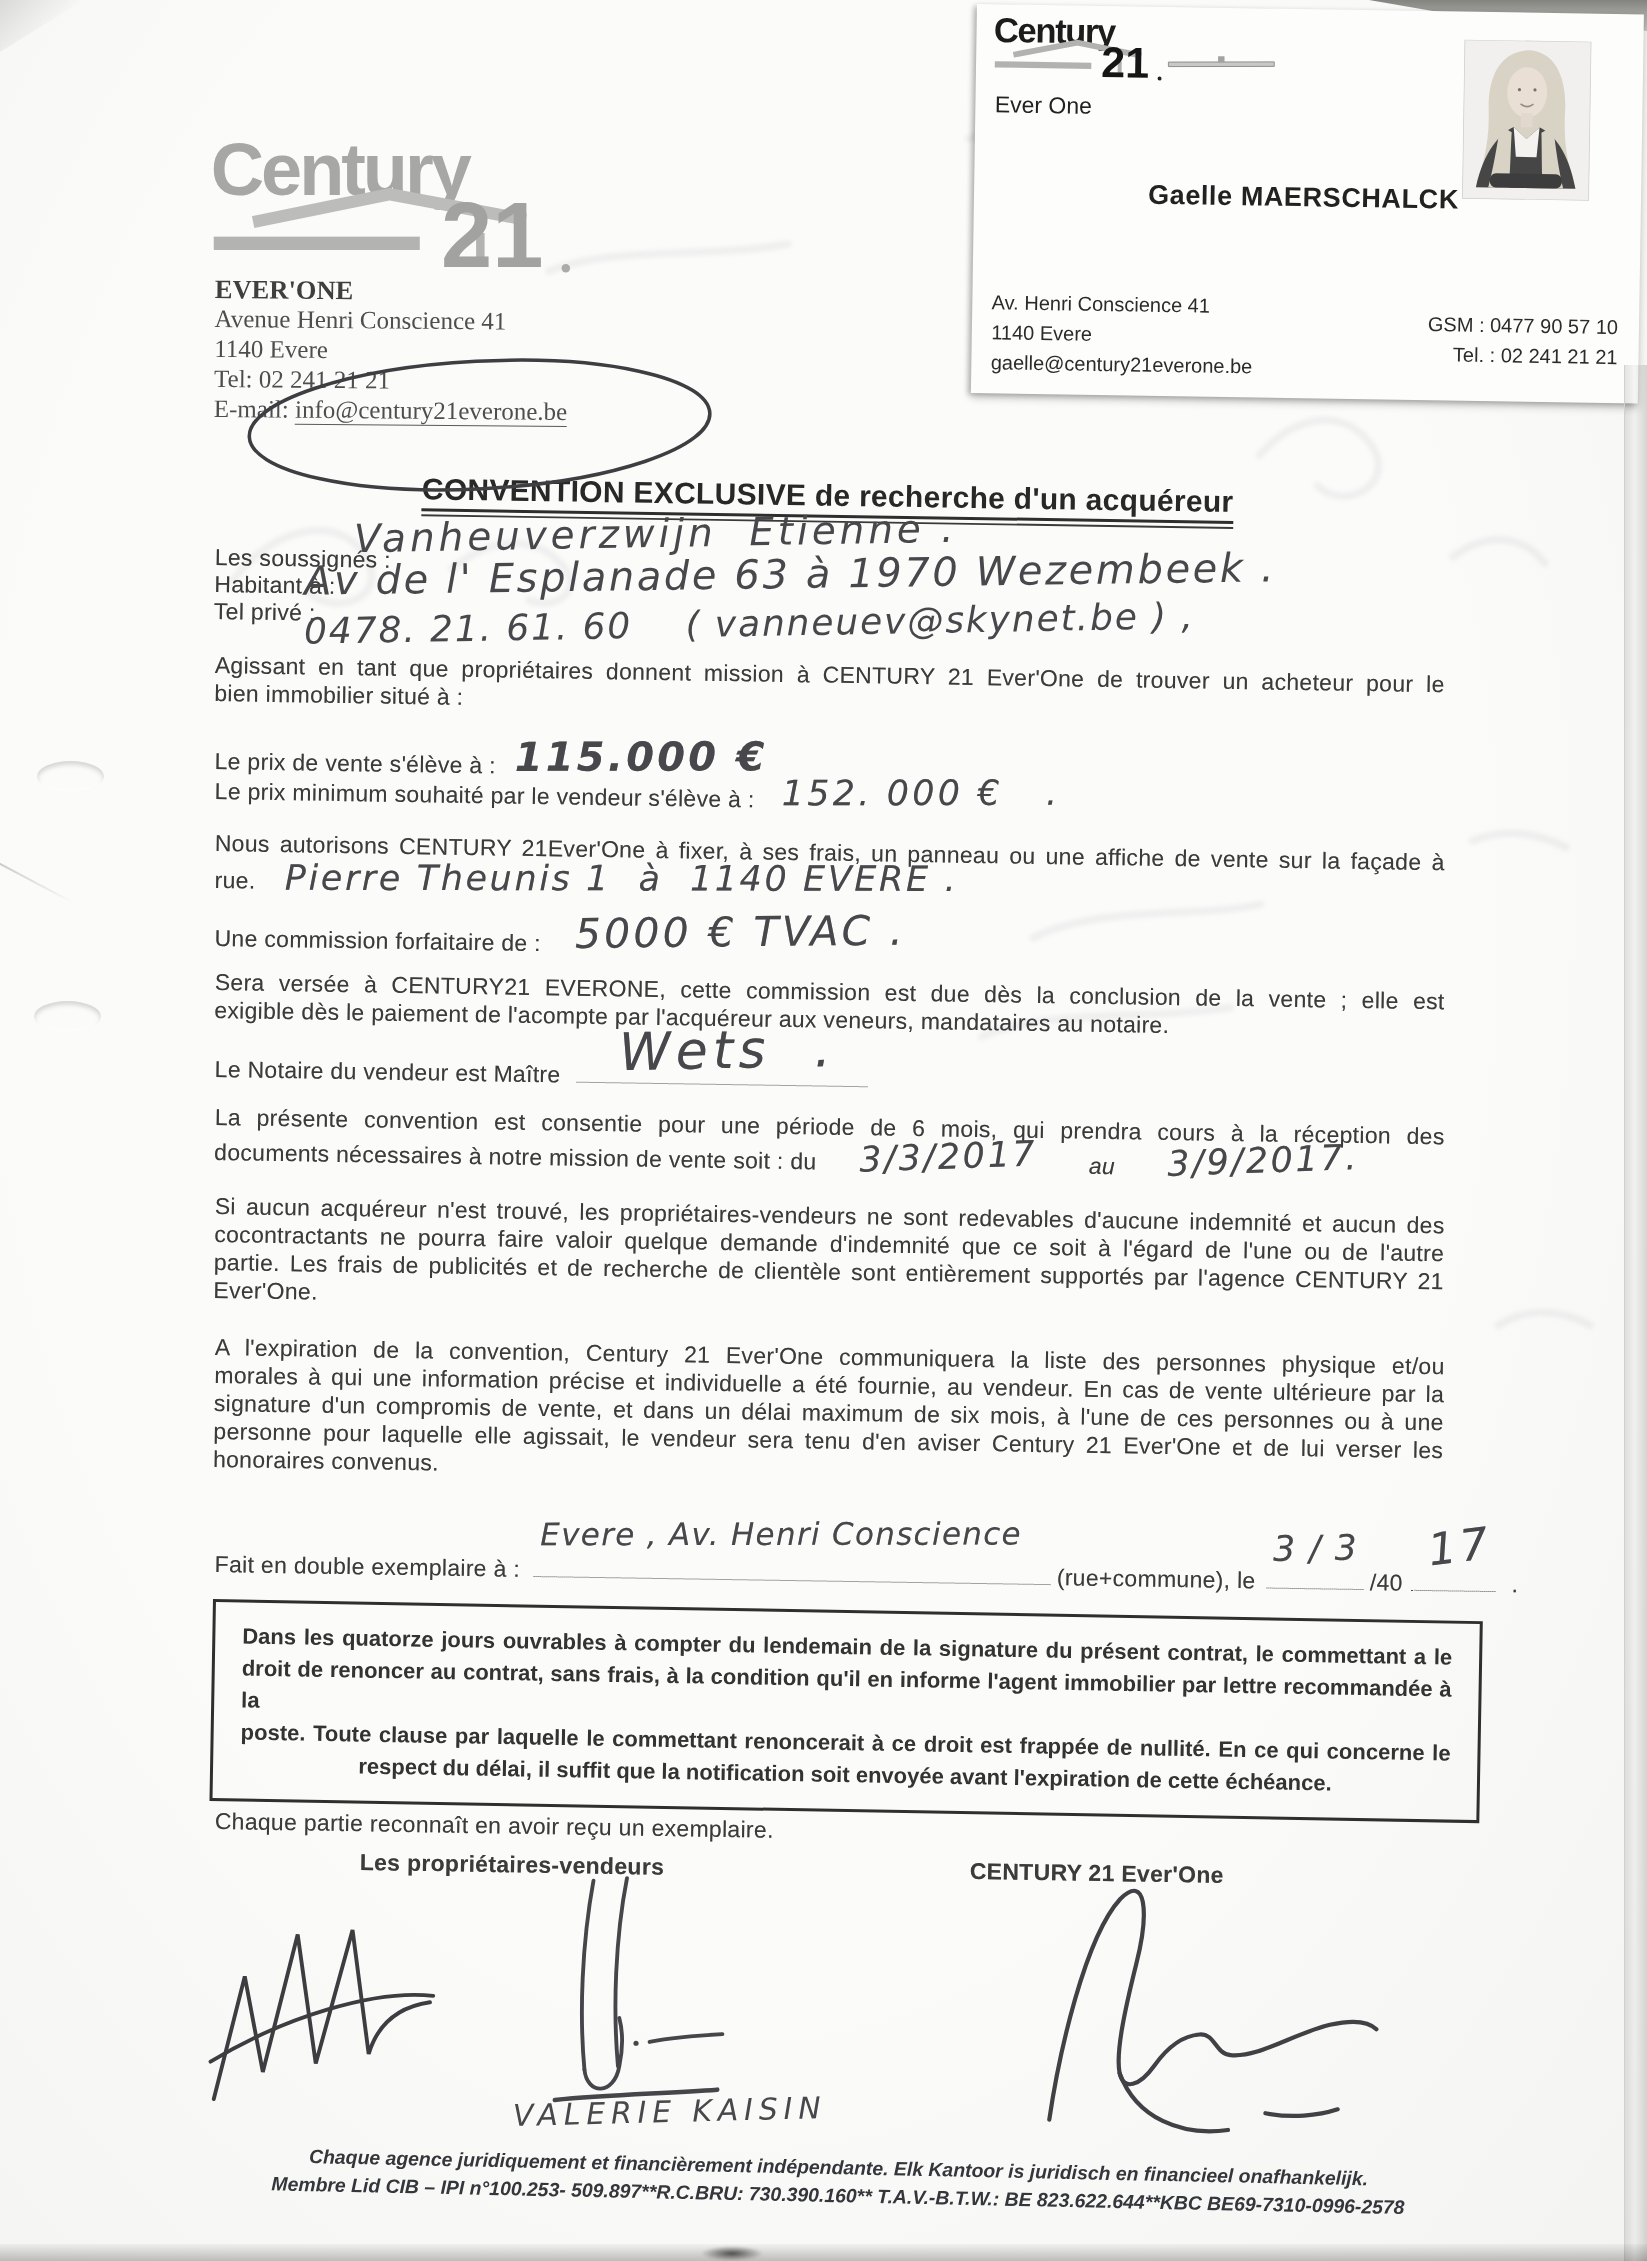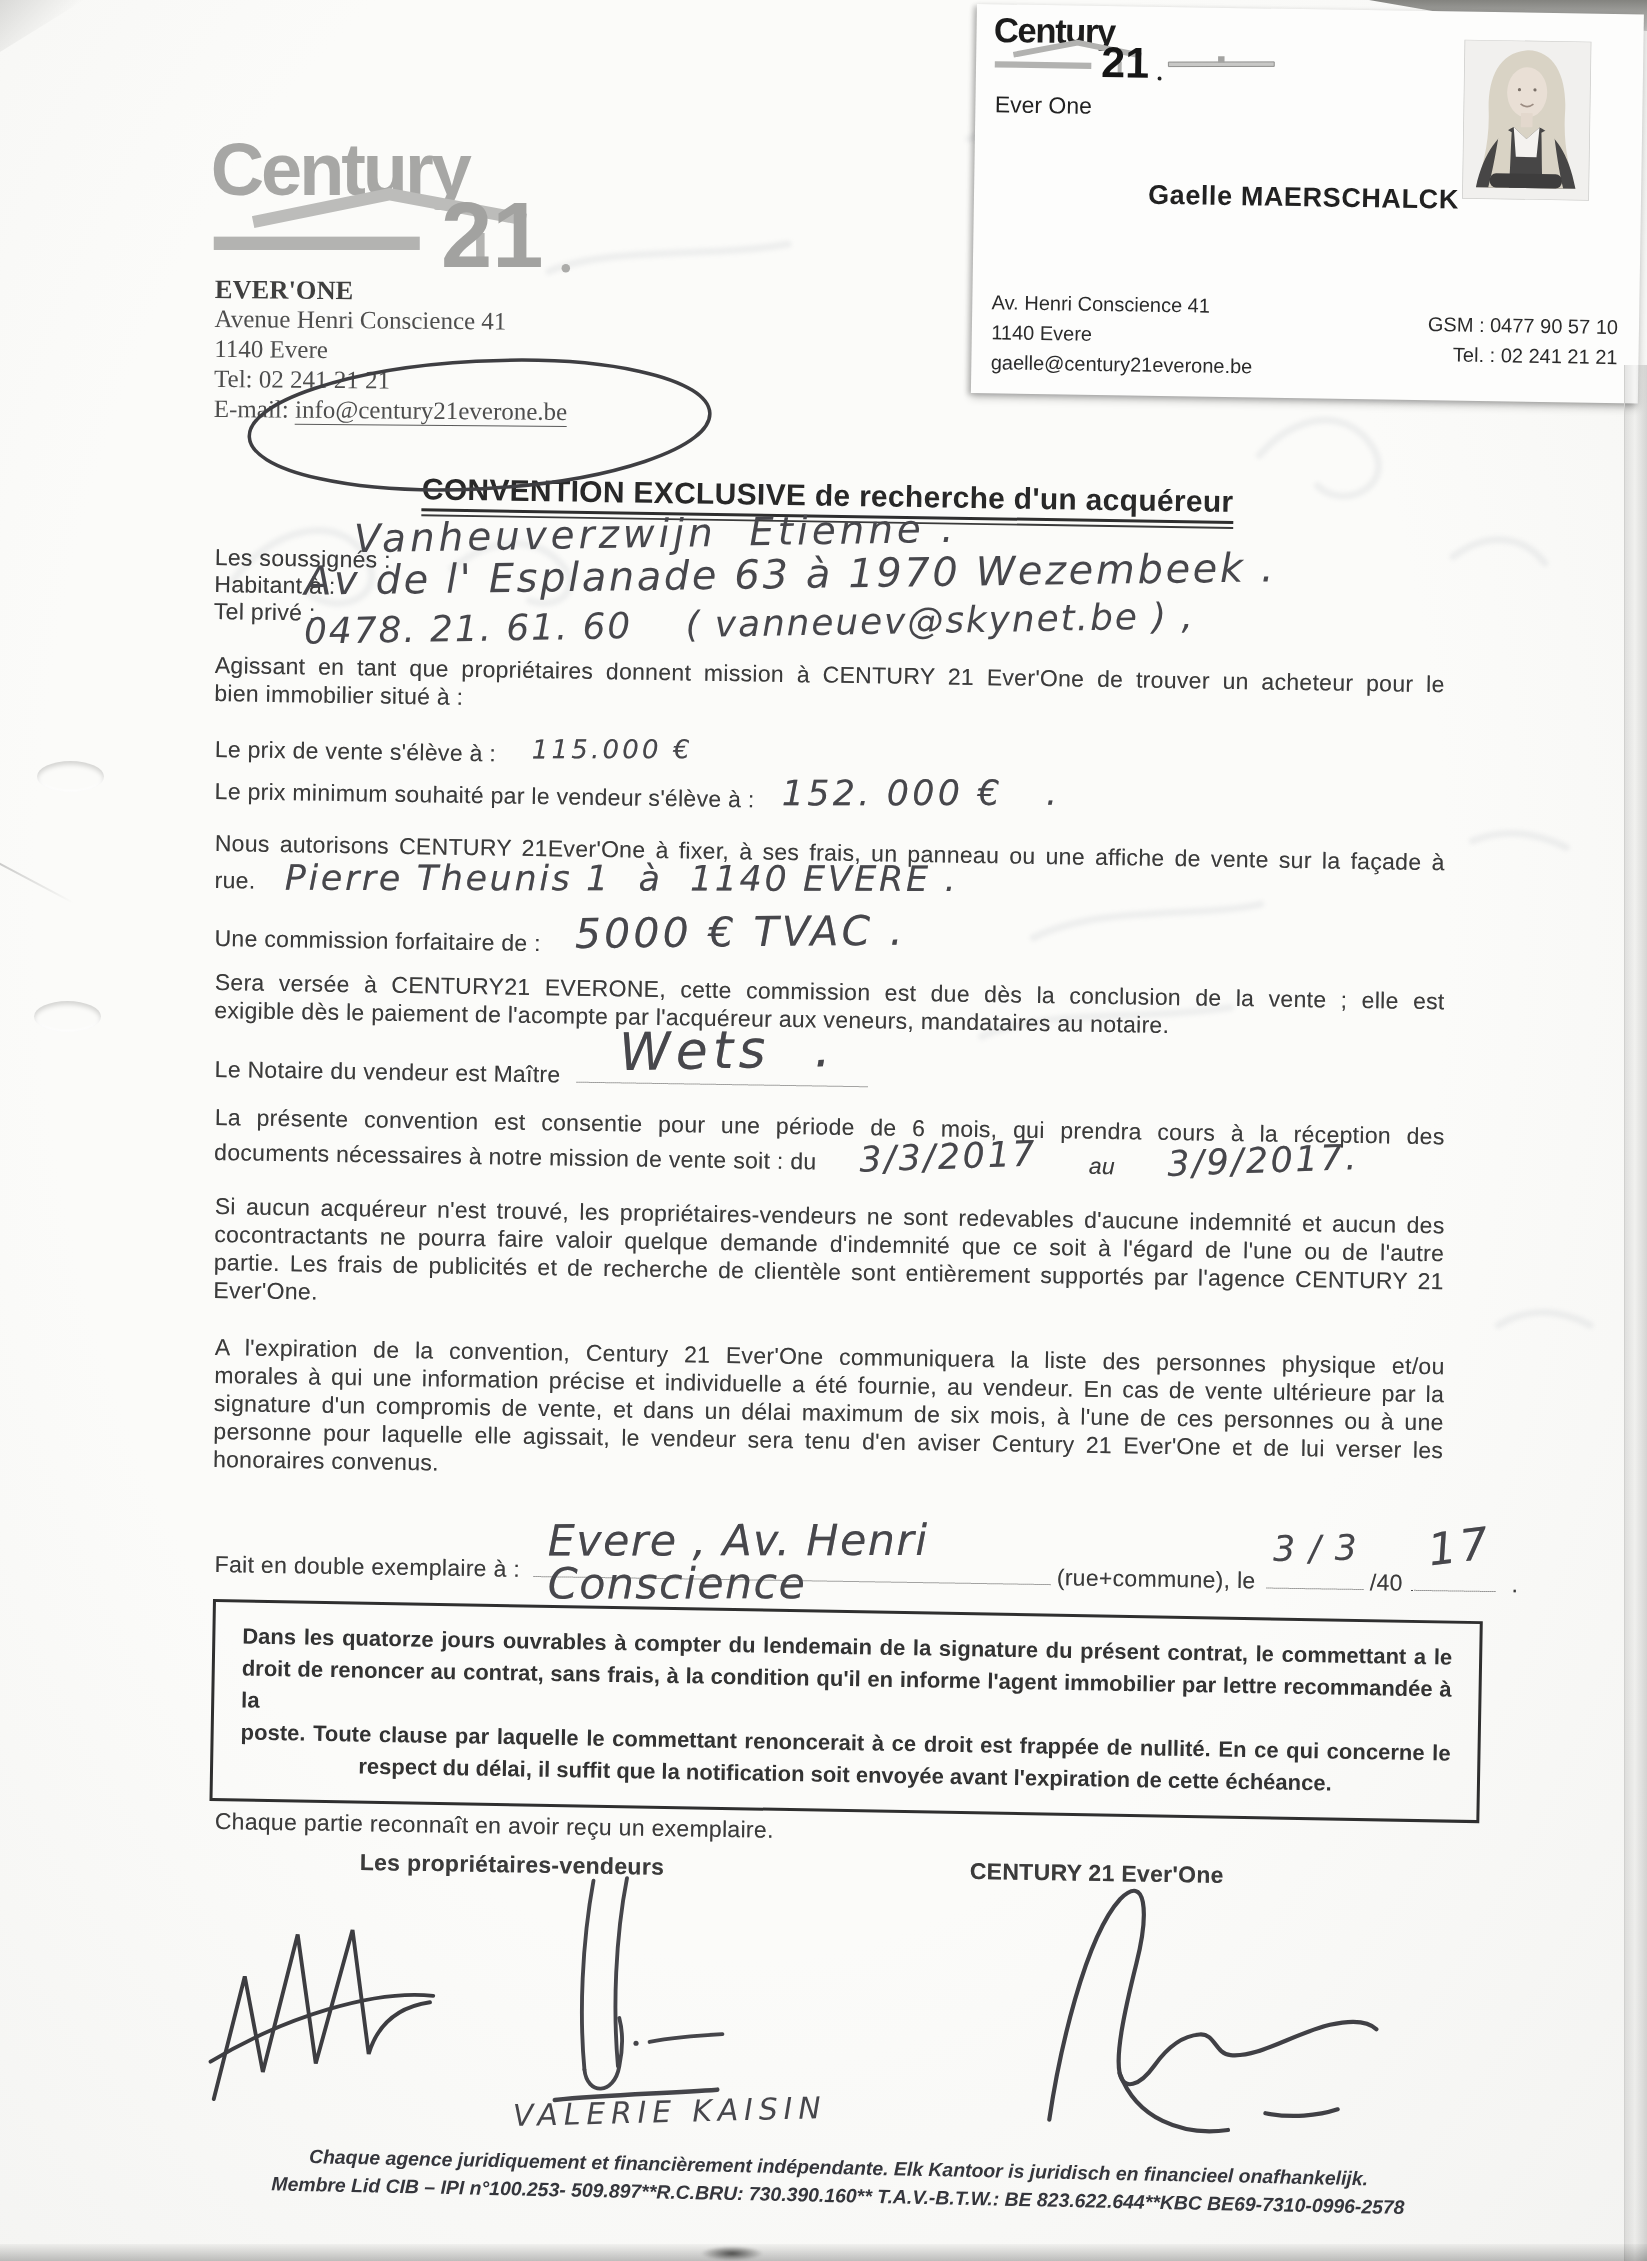--- a/index.html
+++ b/index.html
@@ -118,21 +118,21 @@
   <div class="abs hw" style="left:304px;top:554px;font-size:40px;letter-spacing:2.6px;transform:rotate(-0.8deg);z-index:2;">Av de l' Esplanade 63 à 1970 Wezembeek .</div>
   <div class="abs hw" style="left:304px;top:606px;font-size:36px;letter-spacing:1.9px;transform:rotate(-1deg);z-index:2;">0478. 21. 61. 60    ( vanneuev@skynet.be ) ,</div>
 
   <div class="abs tilt print para" style="left:215px;top:651px;z-index:2;">
     <div class="jline">Agissant en tant que propriétaires donnent mission à CENTURY 21 Ever'One  de trouver un acheteur pour le</div>
     <div class="jleft">bien immobilier situé à :</div>
   </div>
 
   <div class="abs tilt print" style="left:215px;top:735px;z-index:2;white-space:nowrap;">
     <span>Le prix de vente s'élève à :</span>
-    <span class="hw inline-hw" style="font-size:26px;margin-left:29px;top:-5.2px;letter-spacing:3.2px;transform:rotate(-1deg);">115.000 €</span>
+    <span class="hw inline-hw" style="font-size:40px;margin-left:12px;top:-5.2px;letter-spacing:3.2px;transform:rotate(-1deg);font-weight:bold;">115.000 €</span>
   </div>
   <div class="abs tilt print" style="left:215px;top:770px;z-index:2;white-space:nowrap;">
     <span>Le prix minimum souhaité par le vendeur s'élève à :</span>
     <span class="hw inline-hw" style="font-size:35px;margin-left:20.7px;top:-5.2px;letter-spacing:3.2px;transform:rotate(-1deg);">152. 000 €   .</span>
   </div>
 
   <div class="abs tilt print para" style="left:215px;top:829px;z-index:2;">
     <div class="jline">Nous autorisons CENTURY 21Ever'One à fixer, à ses frais, un panneau ou une affiche de vente sur la façade à</div>
   </div>
   <div class="abs tilt print" style="left:215px;top:859px;z-index:2;white-space:nowrap;">
@@ -178,21 +178,21 @@
     <div class="jline">A l'expiration de la convention, Century 21 Ever'One  communiquera la liste des personnes physique et/ou</div>
     <div class="jline">morales à qui une information précise et individuelle a été fournie, au vendeur. En cas de vente ultérieure par la</div>
     <div class="jline">signature d'un compromis de vente, et dans un délai maximum de six mois, à l'une de ces personnes ou à une</div>
     <div class="jline">personne pour laquelle elle agissait, le vendeur sera tenu d'en aviser Century 21 Ever'One et de lui verser les</div>
     <div class="jleft">honoraires convenus.</div>
   </div>
 
   <div class="abs tilt print" style="left:215px;top:1545px;z-index:2;white-space:nowrap;">
     <span>Fait en double exemplaire à :</span>
     <span class="dotline" style="width:517px;margin-left:6.5px;">
-      <span class="hw abs" style="left:14px;top:-35px;font-size:43px;letter-spacing:1.3px;transform:rotate(-1deg);">Evere , Av. Henri Conscience</span>
+      <span class="hw abs" style="left:6px;top:-35px;font-size:31px;letter-spacing:1.3px;transform:rotate(-1deg);">Evere , Av. Henri Conscience</span>
     </span>
     <span>(rue+commune), le</span>
     <span class="dotline" style="width:97px;margin-left:3.9px;">
       <span class="hw abs" style="left:6.5px;top:-31px;font-size:35px;letter-spacing:1.3px;transform:rotate(-2deg);">3 / 3</span>
     </span>
     <span>/40</span>
     <span class="dotline" style="width:84px;margin-left:2.6px;">
       <span class="hw abs" style="left:16px;top:-40px;font-size:44px;letter-spacing:3.9px;transform:rotate(-8deg);">17</span>
     </span>
     <span style="margin-left:9px;">.</span>

